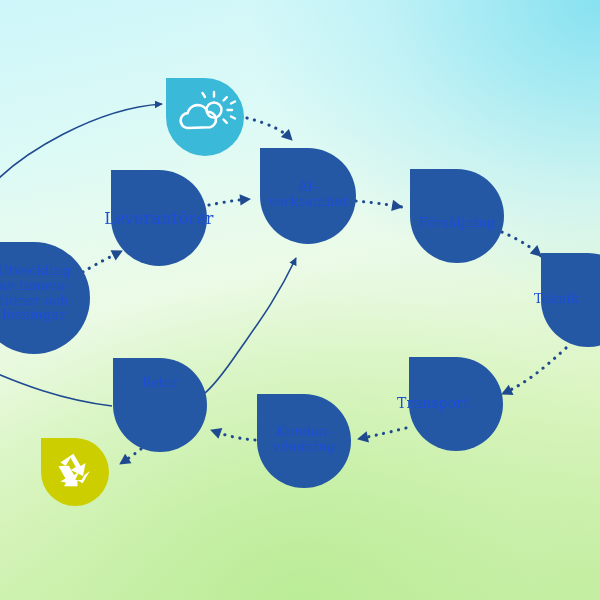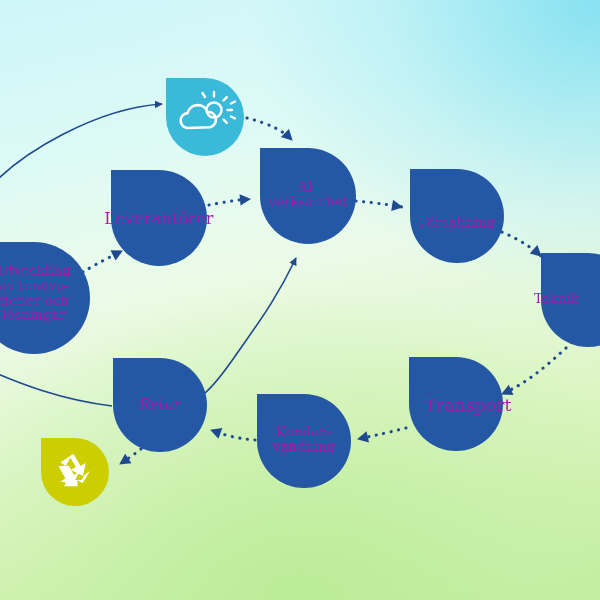--- a/index.html
+++ b/index.html
@@ -21,21 +21,21 @@
       radial-gradient(120% 95% at 50% 100%, rgba(186,236,150,0.95) 0%, rgba(198,240,170,0.55) 32%, rgba(215,245,205,0.15) 55%, rgba(255,255,255,0) 72%),
       radial-gradient(95% 80% at 100% 0%, rgba(130,224,240,0.95) 0%, rgba(170,235,245,0.5) 38%, rgba(220,248,250,0.12) 62%, rgba(255,255,255,0) 80%),
       linear-gradient(168deg, #cdf6fa 0%, #dcfaf6 22%, #eefbe9 45%, #dcf5bf 72%, #bfeb96 100%);
   }
   #flow {
     position: absolute;
     inset: 0;
   }
   .node-label {
     position: absolute;
-    color: #a21caf;
+    color: #1d4ed8;
     text-align: center;
     line-height: 1.14;
     letter-spacing: 0.2px;
     pointer-events: none;
     white-space: pre-line;
   }
 </style>
 </head>
 <body>
 
@@ -116,19 +116,19 @@
 
   <div class="node-label" style="left:101px; top:210px; width:116px; font-size:16px;">Leverantörer</div>
 
   <div class="node-label" style="left:252px; top:180px; width:112px; font-size:13px;">AI-
 verksamhet</div>
 
   <div class="node-label" style="left:401px; top:216px; width:112px; font-size:13px;">Försäljning</div>
 
   <div class="node-label" style="left:534px; top:292px; width:100px; text-align:left; font-size:13px;">Teknik</div>
 
-  <div class="node-label" style="left:412px; top:396px; width:112px; font-size:17px;">Transport</div>
+  <div class="node-label" style="left:377px; top:396px; width:112px; font-size:14px;">Transport</div>
 
-  <div class="node-label" style="left:248px; top:425px; width:112px; font-size:13px;">Kundan-
+  <div class="node-label" style="left:248px; top:425px; width:112px; font-size:13px;font-style:italic;">Kundan-
 vändning</div>
 
-  <div class="node-label" style="left:104px; top:397px; width:112px; font-size:14px;font-style:italic;">Retur</div>
+  <div class="node-label" style="left:104px; top:377px; width:112px; font-size:12px;">Retur</div>
 </div>
 
 </body></html>

